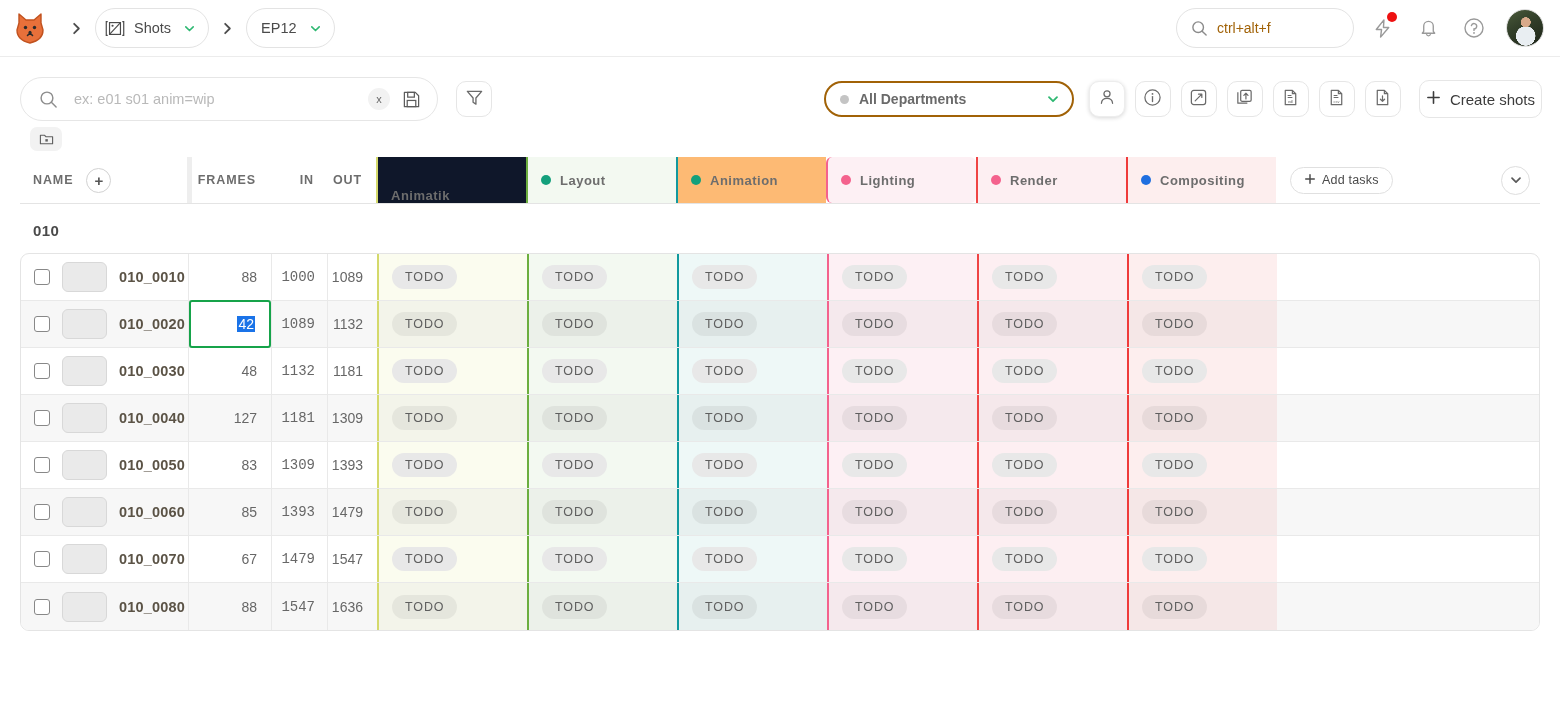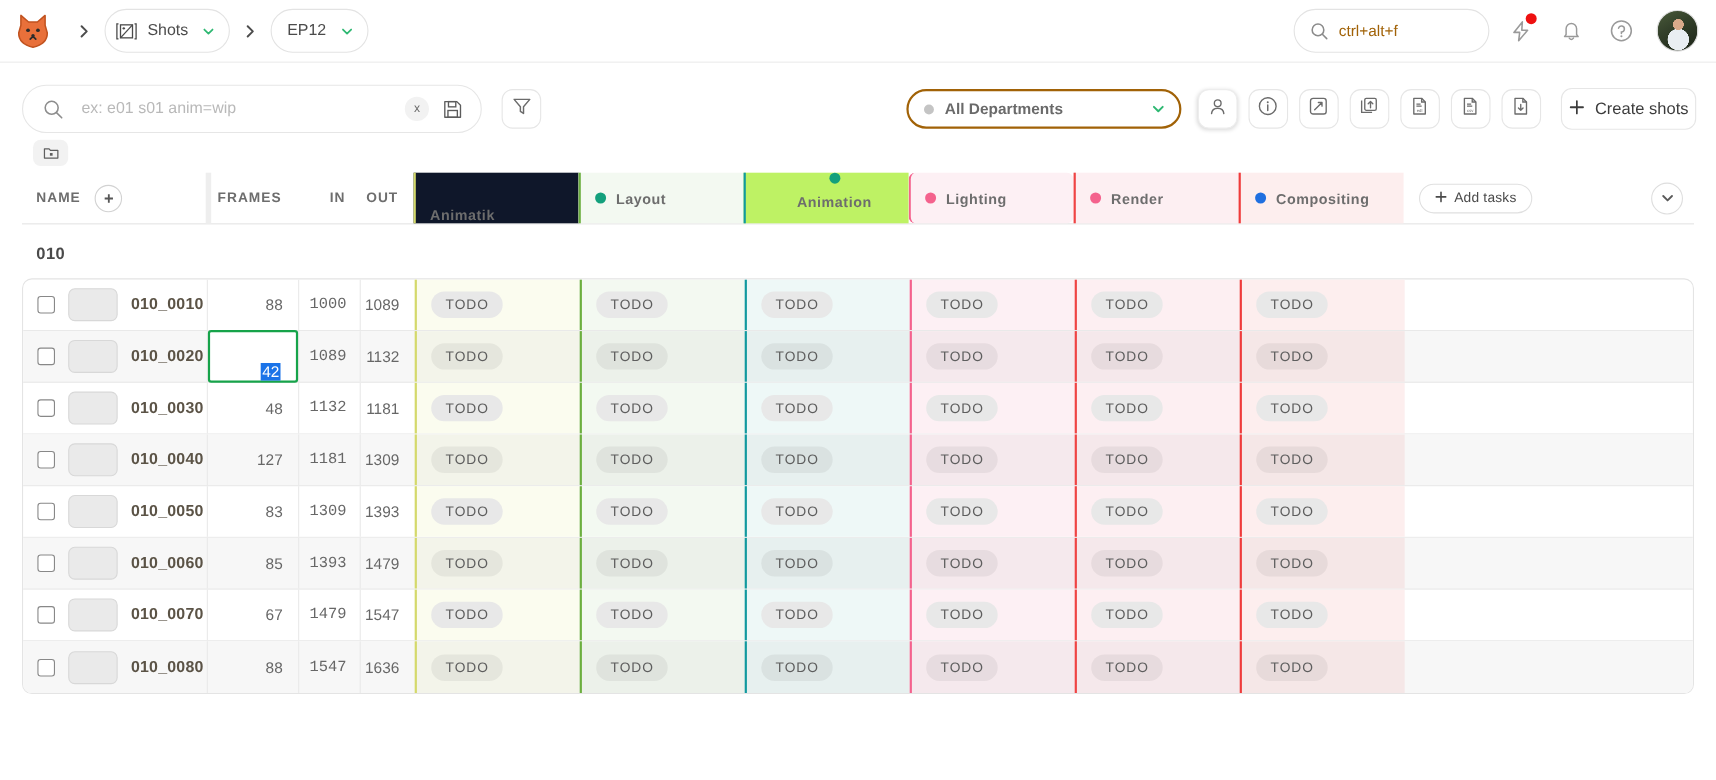--- a/index.html
+++ b/index.html
@@ -251,21 +251,21 @@
   .c-frames { width: 83px; padding-right: 14px; position: relative; }
   .c-in { width: 56px; padding-right: 12px; font-family: Liberation Mono, monospace; }
   .c-out { width: 50px; padding-right: 14px; }
 
   .frames-edit {
     position: absolute;
     left: 0; top: -1px; right: 0; bottom: -1px;
     border: 2px solid #16a34a;
     border-radius: 3px;
     background: #fff;
-    display: flex; align-items: flex-end; justify-content: flex-end;
+    display: flex; align-items: center; justify-content: flex-end;
     padding-right: 14px;
   }
   .frames-edit .sel {
     background: #1a73e8; color: #fff; font-size: 14px; padding: 0 1px;
   }
 
   .c-task { width: 150px; padding-left: 13px; }
   .pill {
     display: inline-flex; align-items: center;
     height: 24px; padding: 0 13px;
@@ -513,21 +513,21 @@
     <div class="th th-in">IN</div>
     <div class="th th-out">OUT</div>
     <div id="task-headers" style="display:flex;">
         <div class="th th-task" style="background: #0f172a; border-left: 2px solid rgb(212, 217, 107); align-items: flex-end;">
           <span>Animatik</span>
         </div>
         <div class="th th-task" style="background: rgb(243, 249, 241); border-left: 2px solid rgb(108, 174, 63);">
           <span class="tdot" style="background: rgb(19, 160, 124);"></span>
           <span>Layout</span>
         </div>
-        <div class="th th-task" style="background: #bef264; border-left: 2px solid rgb(17, 153, 158); flex-direction: column;">
+        <div class="th th-task" style="background: #fdba74; border-left: 2px solid rgb(17, 153, 158);">
           <span class="tdot" style="background: rgb(19, 160, 124);"></span>
           <span>Animation</span>
         </div>
         <div class="th th-task" style="background: rgb(253, 240, 244); border-left: 2px solid rgb(244, 98, 141); border-radius: 6px;">
           <span class="tdot" style="background: rgb(244, 98, 141);"></span>
           <span>Lighting</span>
         </div>
         <div class="th th-task" style="background: rgb(253, 239, 242); border-left: 2px solid rgb(239, 68, 68);">
           <span class="tdot" style="background: rgb(244, 98, 141);"></span>
           <span>Render</span>

